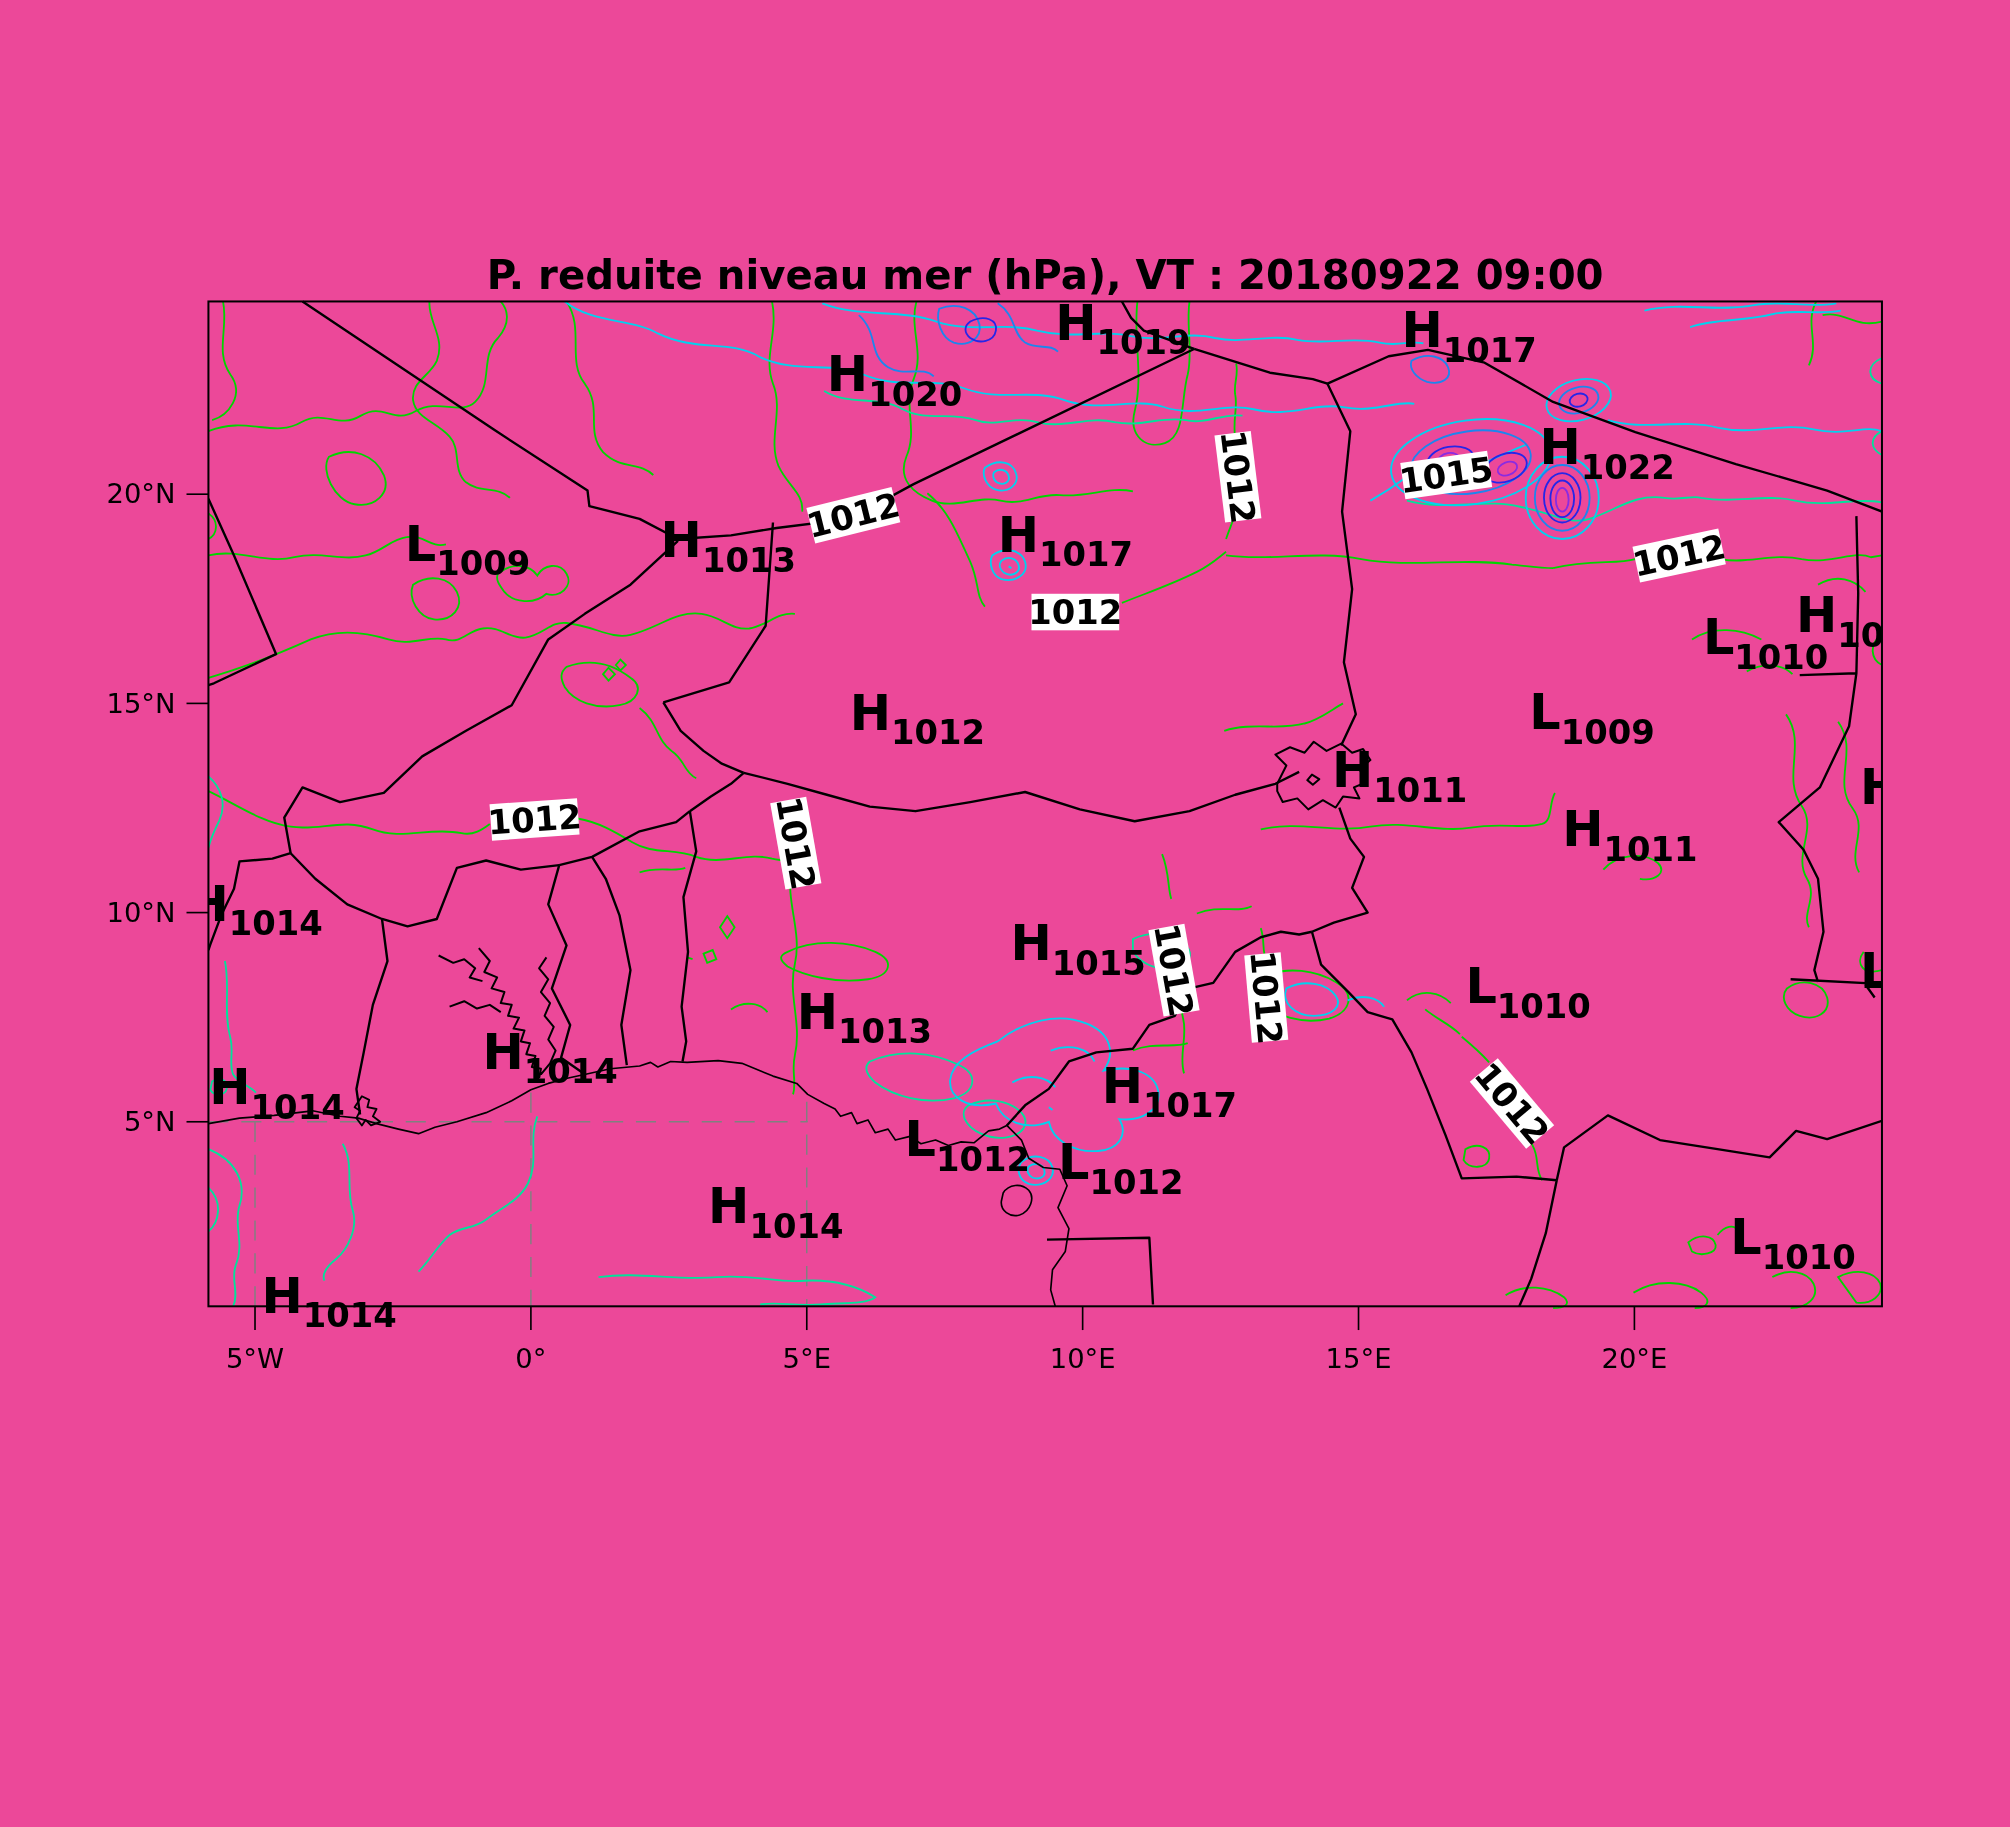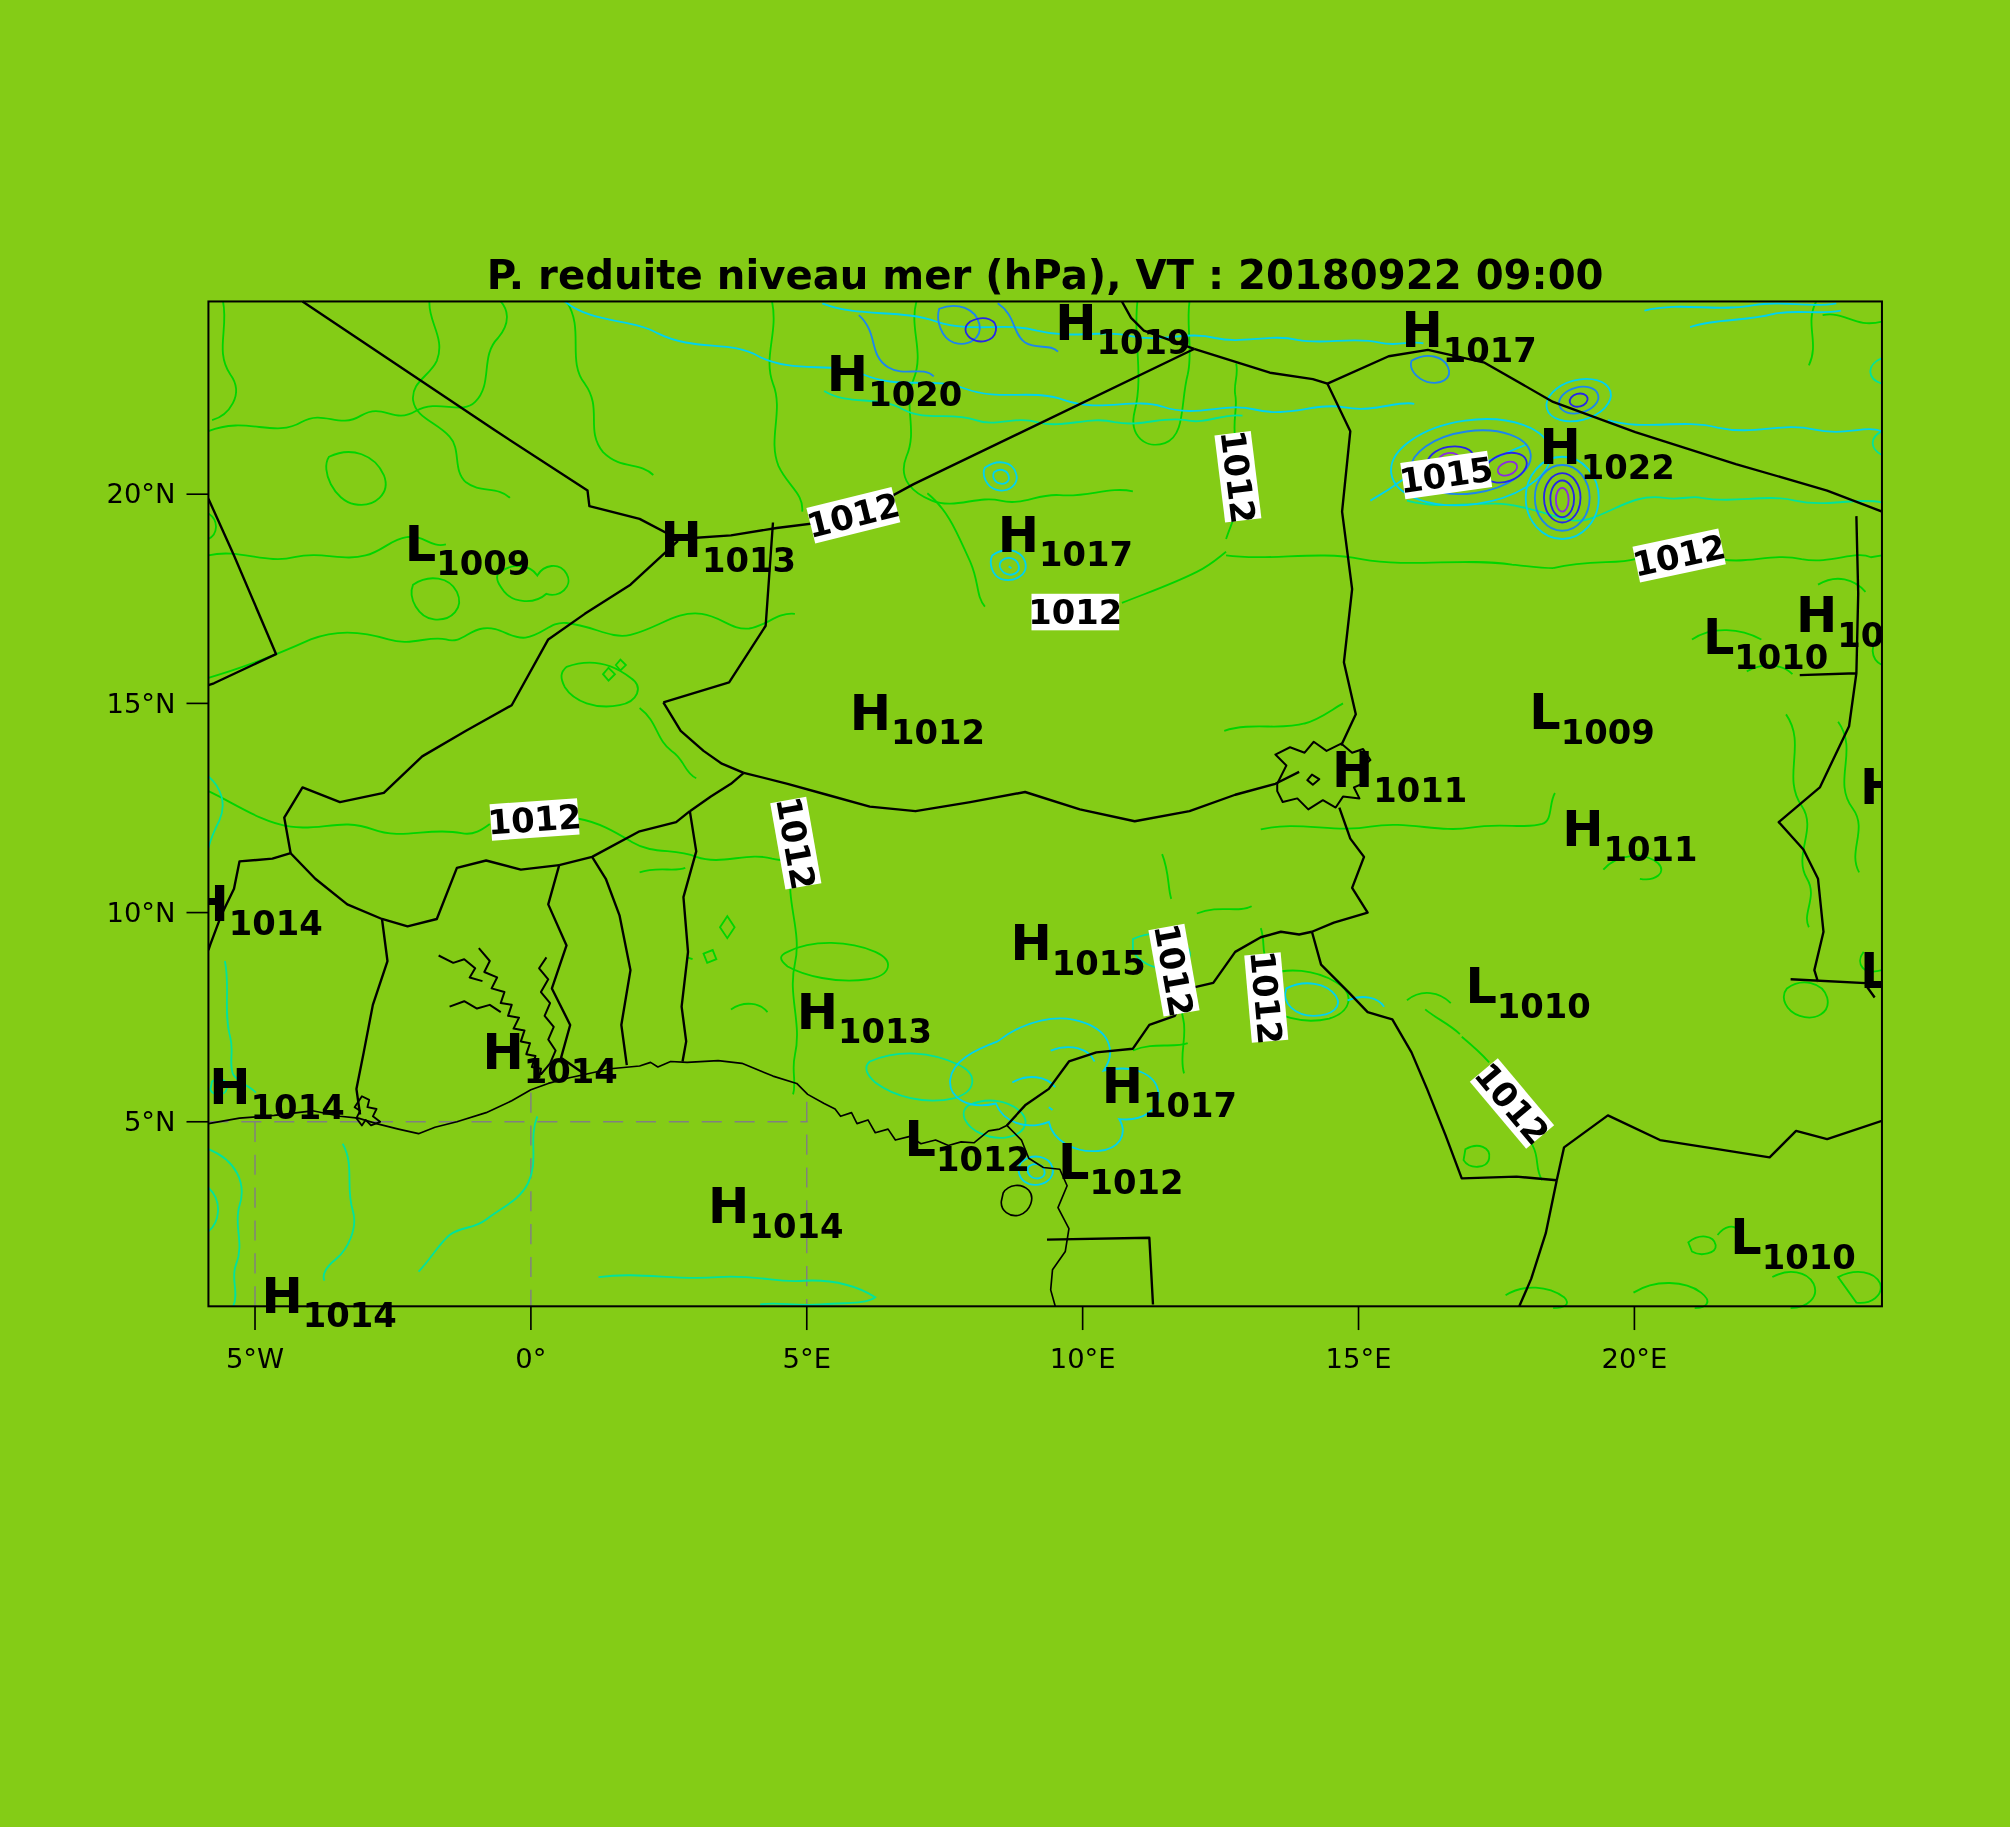--- a/index.html
+++ b/index.html
@@ -1,16 +1,16 @@
 <!DOCTYPE html>
 <html style="font-size:14.6px"><head>
 <meta charset="utf-8">
 <style>
   html,body{margin:0;padding:0;background:#fff;}
-  .stage{width:2010px;height:1827px;position:relative;background:#84cc16;
+  .stage{width:2010px;height:1827px;position:relative;background:#ec4899;
          font-family:"DejaVu Sans","Liberation Sans",sans-serif;}
   svg text{font-family:"DejaVu Sans","Liberation Sans",sans-serif;}
   .title-text{font-size:44px;font-weight:bold;fill:#000;}
   .tick-label{font-size:30px;fill:#000;}
   .press-letter{font-size:54px;font-weight:bold;fill:#000;}
   .press-sub{font-size:37px;font-weight:bold;fill:#000;}
   .iso-label{font-size:37px;font-weight:600;fill:#000;}
 </style>
 </head>
 <body>

